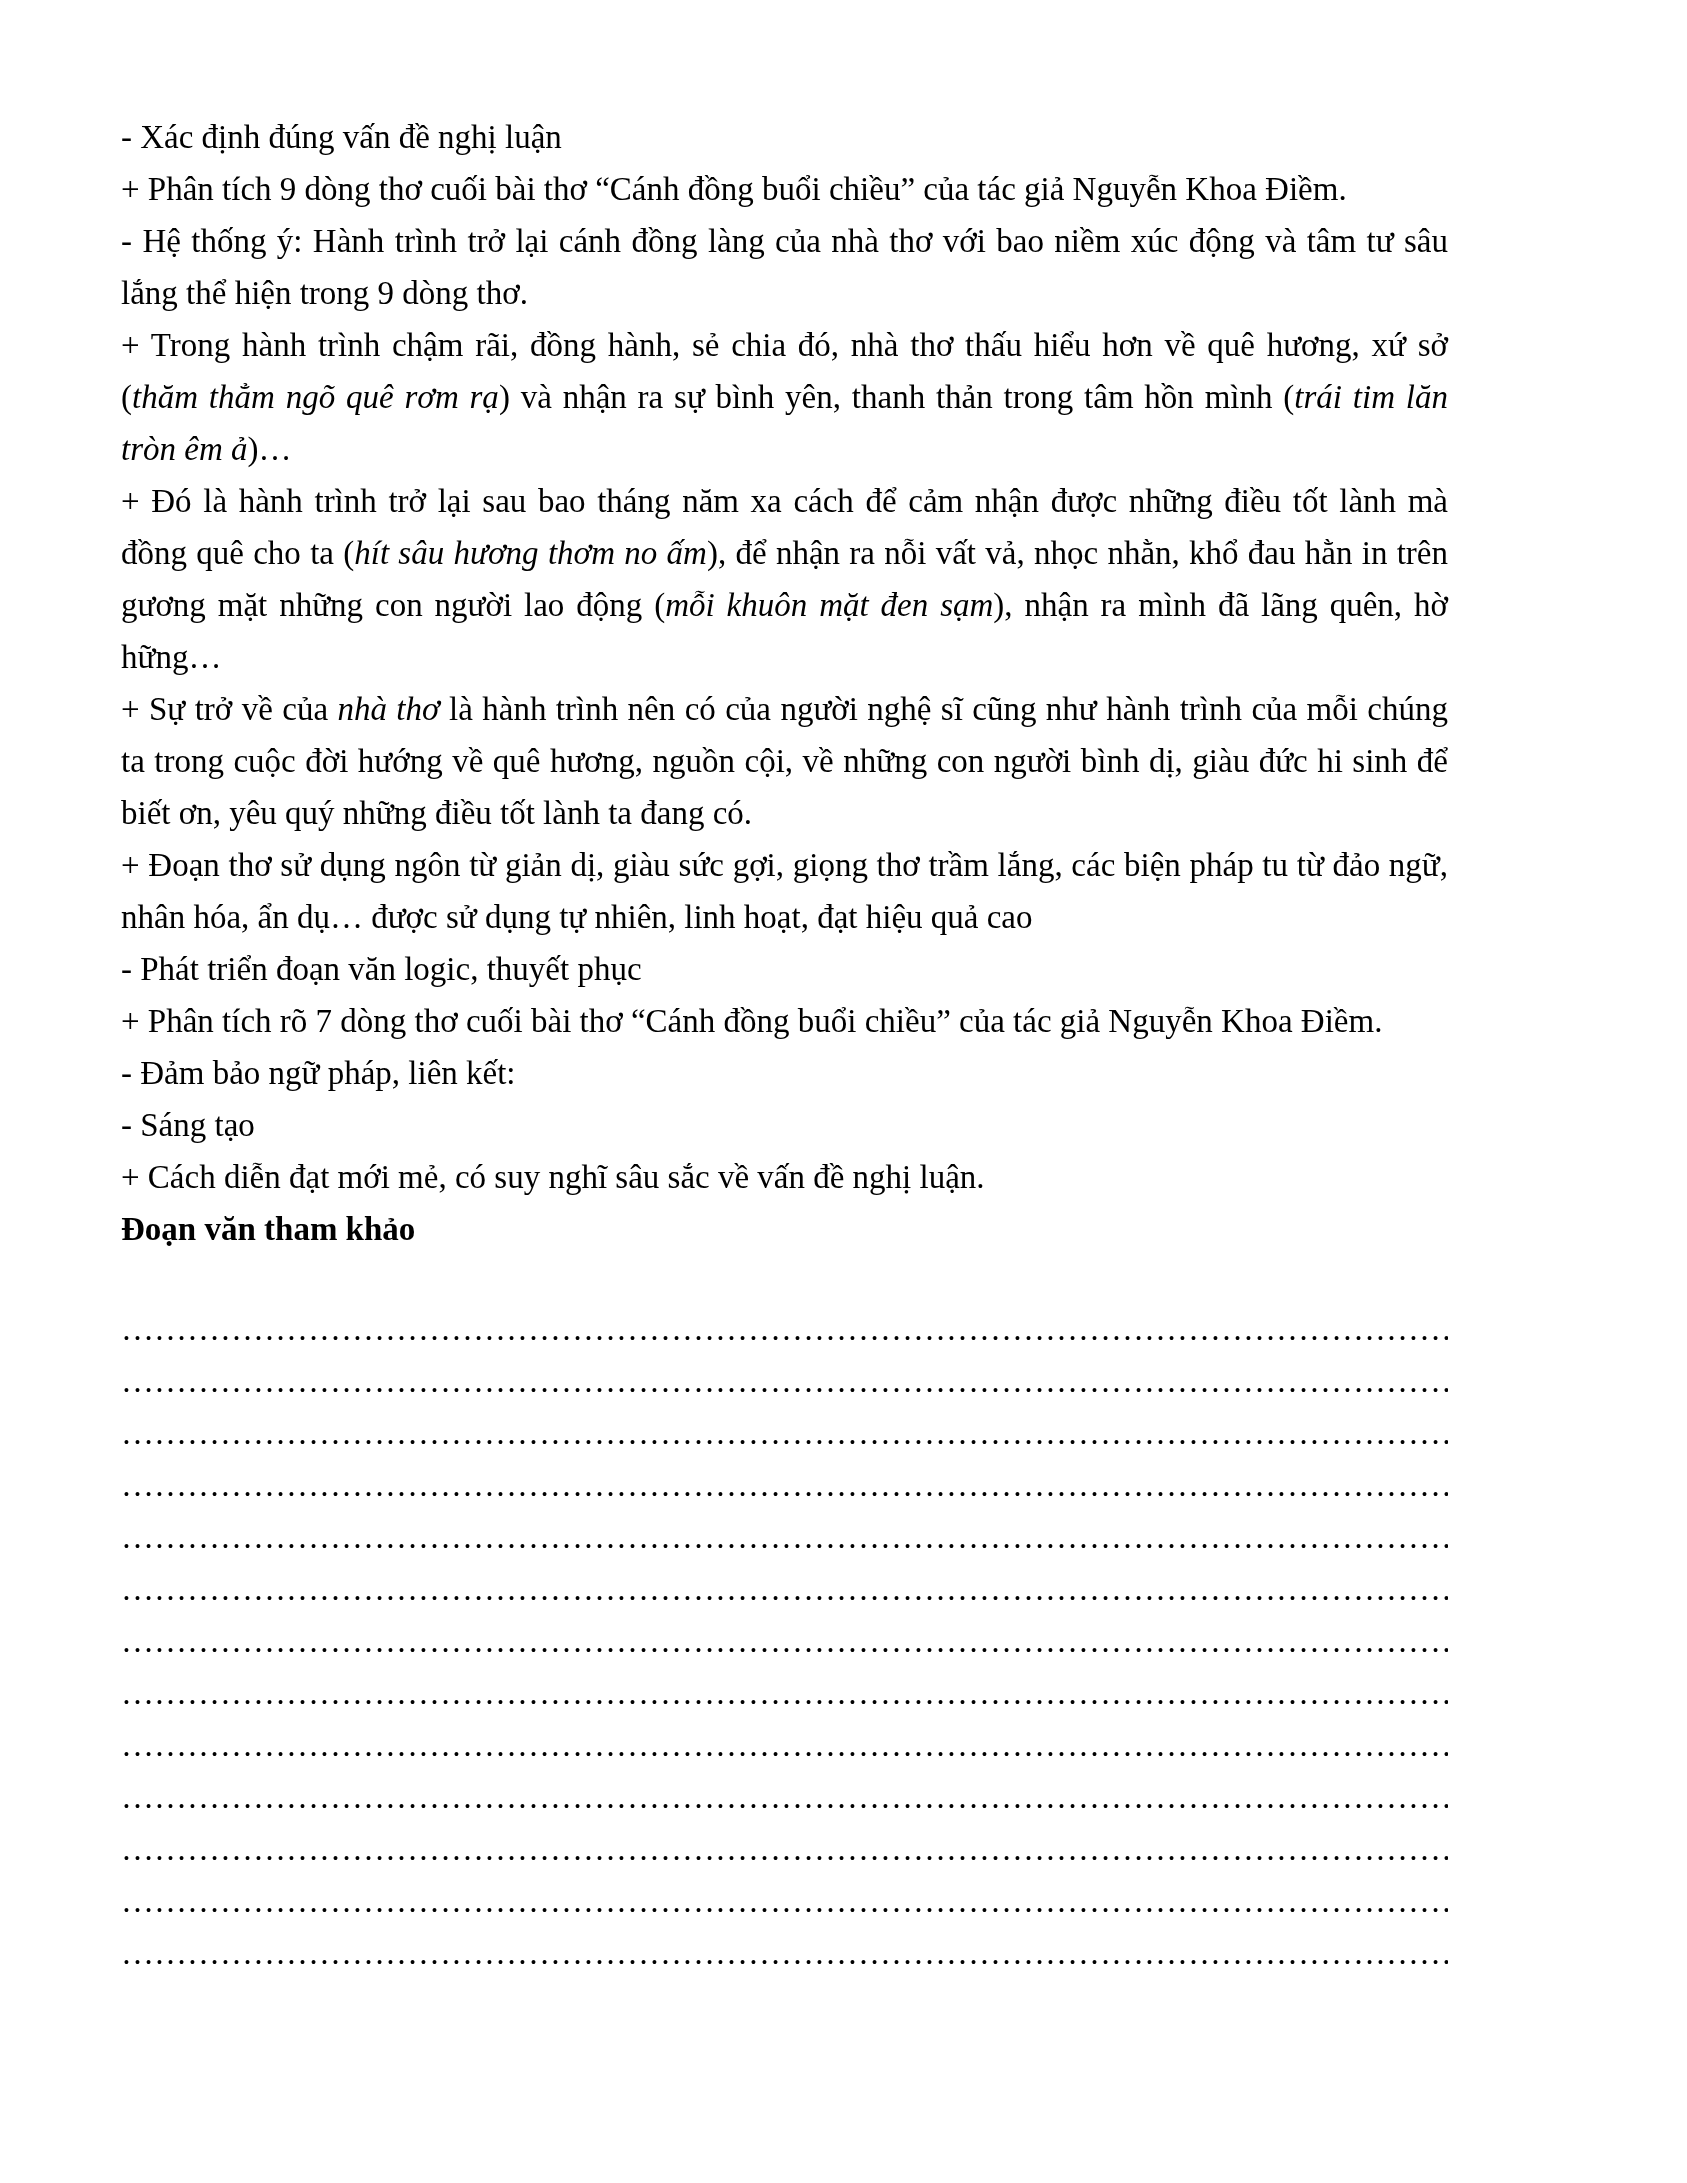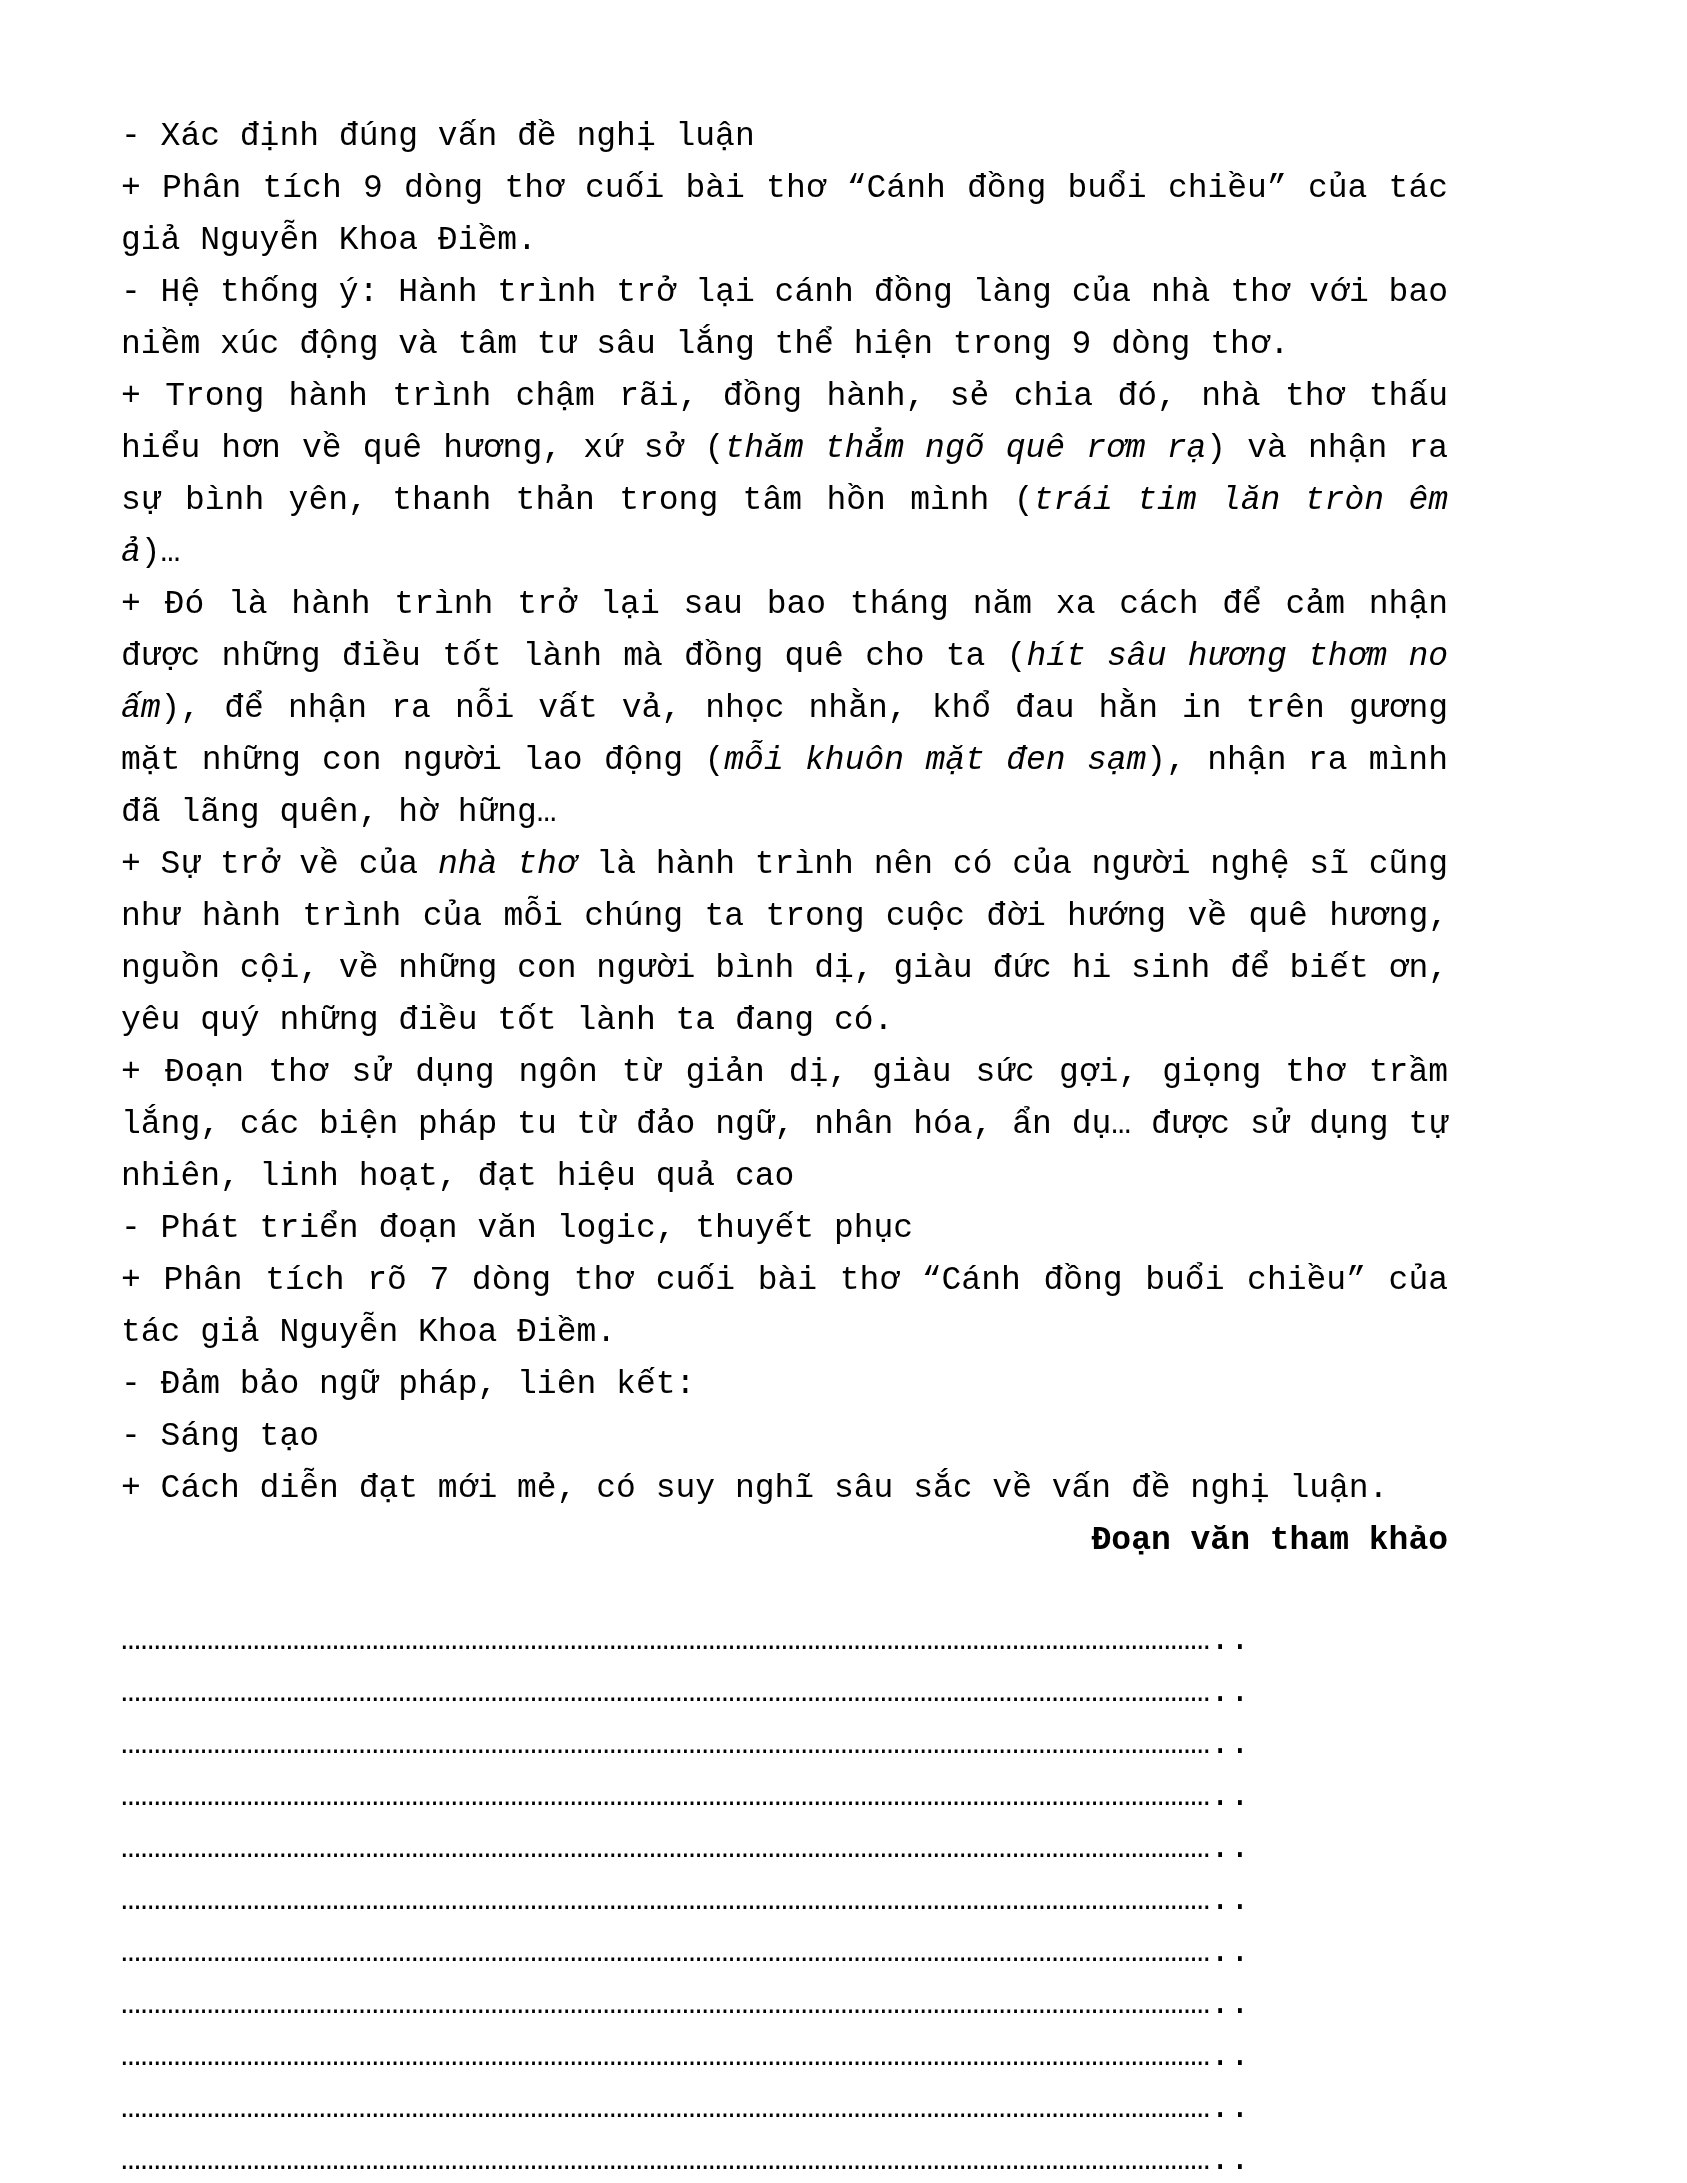--- a/index.html
+++ b/index.html
@@ -10,38 +10,38 @@
   body {
     width: 1687px;
     height: 2183px;
     overflow: hidden;
   }
   .page {
     box-sizing: border-box;
     width: 1569px;
     height: 2183px;
     padding: 111px 121px 0 121px;
-    font-family: Liberation Mono, monospace;
+    font-family: Liberation Serif, serif;
     font-size: 33px;
     line-height: 52px;
     color: #000000;
   }
   .paragraphs p {
     margin: 0;
     text-align: justify;
   }
   .italic {
     font-style: italic;
   }
   .heading {
     margin: 0;
     font-size: 33px;
     line-height: 52px;
     font-weight: bold;
-    text-align: right;
+    text-align: left;
   }
   .answer-lines {
     margin-top: 48px;
   }
   .dotted {
     white-space: nowrap;
     overflow: hidden;
     line-height: 52px;
     width: 100%;
   }

